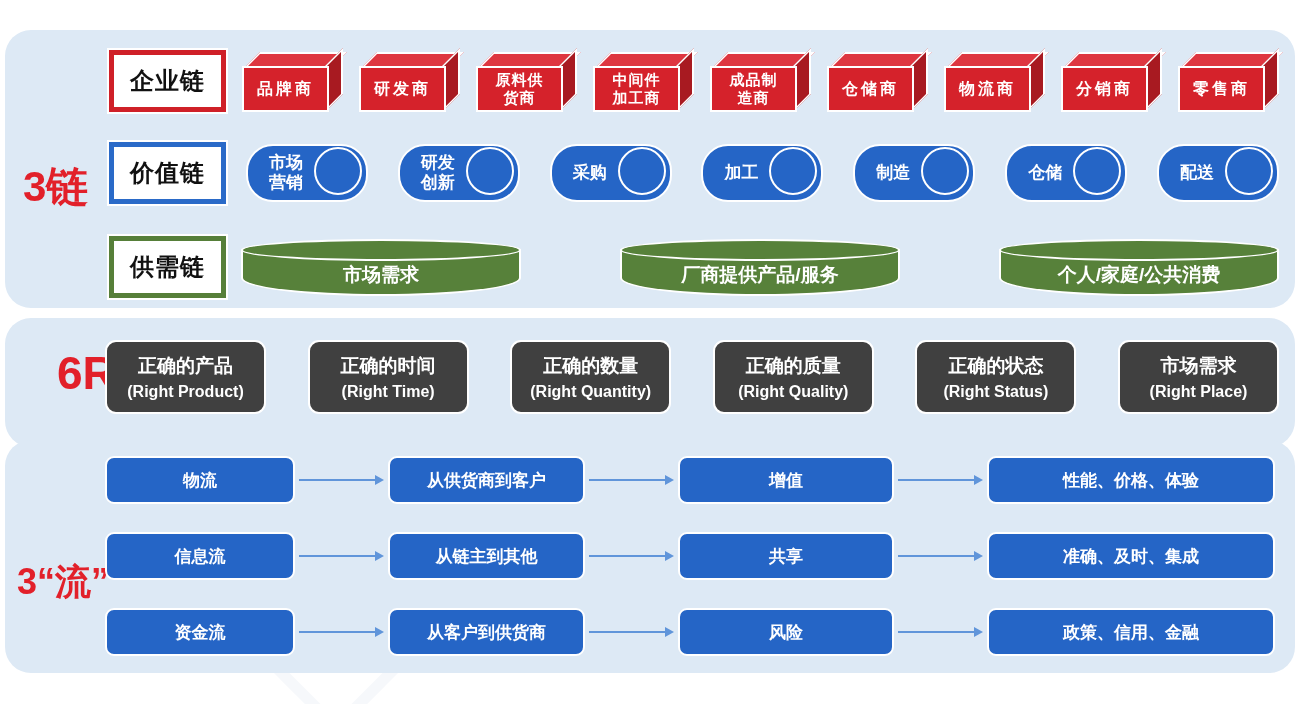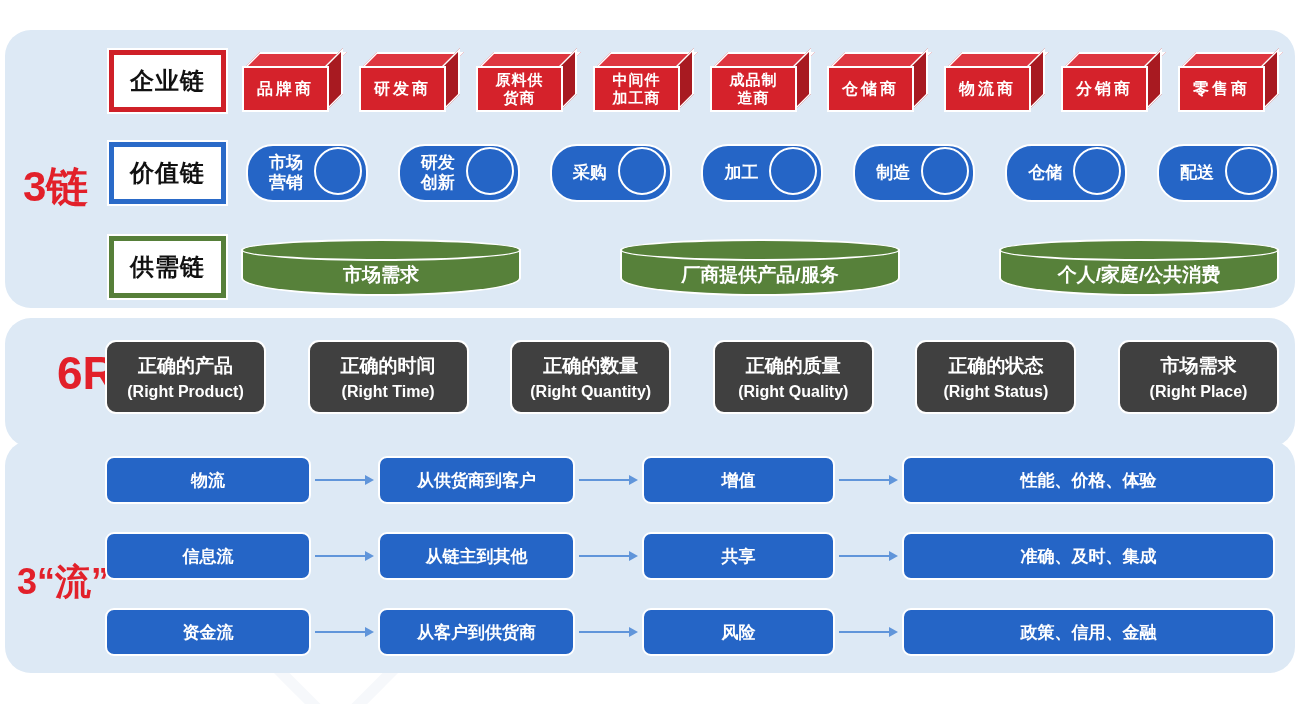--- a/index.html
+++ b/index.html
@@ -69,21 +69,21 @@
     display:flex;flex-direction:column;align-items:center;justify-content:center;gap:4px;color:#fff;}
   .rbox-cn{font-weight:bold;font-size:19px;}
   .rbox-en{font-size:16px;font-weight:bold;}
 
   
   .frow{position:absolute;left:100px;right:20px;height:48px;display:flex;align-items:center;}
   #frow-0{top:16px;} #frow-1{top:92px;} #frow-2{top:168px;}
   .fbox{height:48px;background:#2565c6;border:2px solid #fff;border-radius:9px;
     display:flex;align-items:center;justify-content:center;color:#fff;font-weight:bold;
     font-size:17px;box-sizing:border-box;}
-  .fbox.c1{width:206px;} .fbox.c2{width:197px;} .fbox.c3{width:193px;} .fbox.c4{width:373px;}
+  .fbox.c1{width:190px;} .fbox.c2{width:197px;} .fbox.c3{width:216px;} .fbox.c4{width:288px;}
   .farrow{flex:1;display:flex;align-items:center;padding:0 4px;}
   .fline{flex:1;height:2px;background:#6095da;}
   .fhead{width:0;height:0;border-top:5px solid transparent;border-bottom:5px solid transparent;
     border-left:9px solid #6095da;}
 
   
   .wm{position:absolute;width:90px;height:90px;border:11px solid rgba(140,165,200,0.08);
     transform:rotate(45deg);border-radius:10px;pointer-events:none;}
   .wm.red{border-color:rgba(205,45,55,0.05);}
 </style>

